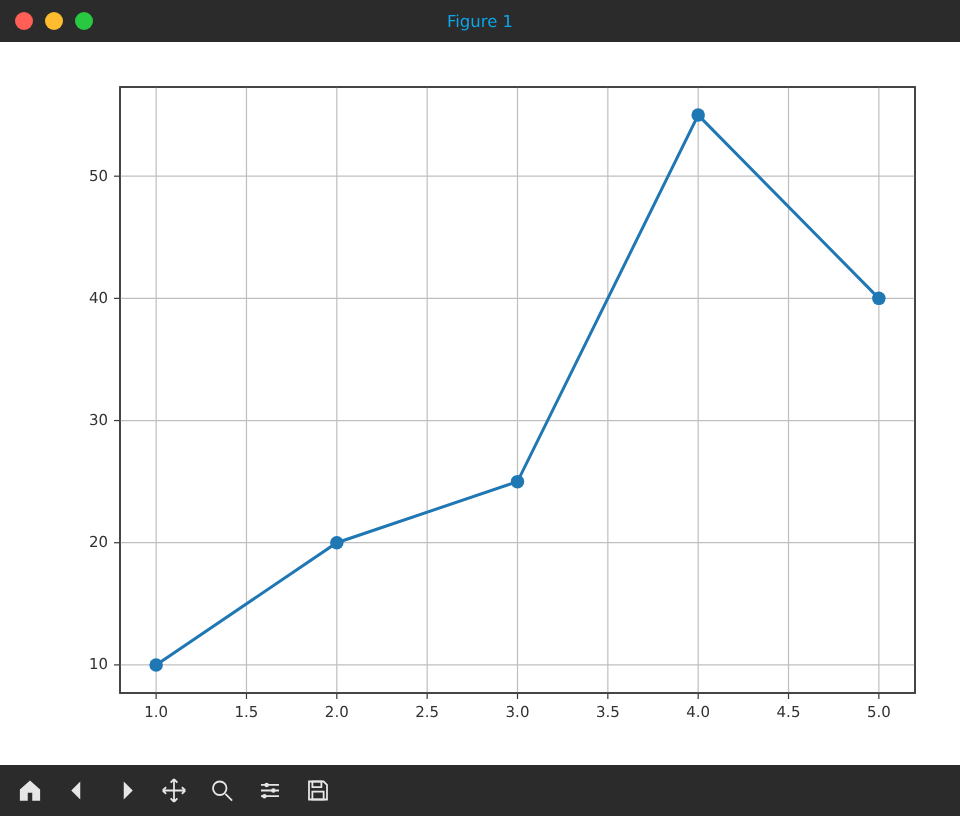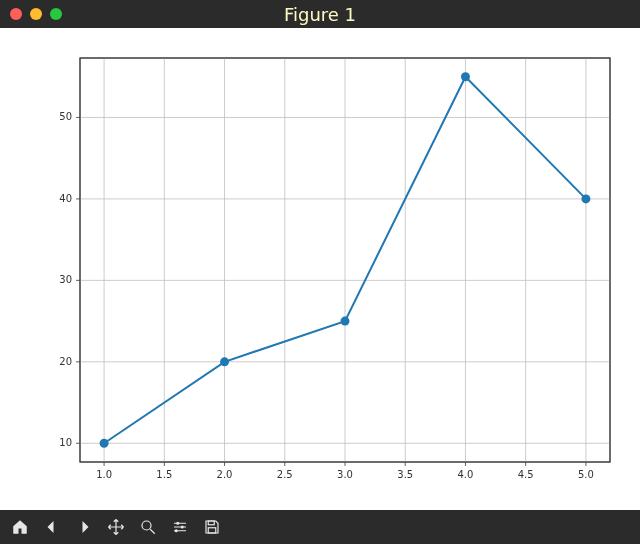--- a/index.html
+++ b/index.html
@@ -3,21 +3,21 @@
 <meta charset="utf-8">
 <style>
   html,body{margin:0;padding:0;width:640px;height:544px;background:#fff;font-family:"DejaVu Sans","Helvetica Neue",Arial,sans-serif;overflow:hidden;}
   .window{width:640px;height:544px;display:flex;flex-direction:column;background:#fff;}
   .titlebar{height:28px;background:#2b2b2b;display:flex;align-items:center;position:relative;}
   .traffic{position:absolute;left:10px;top:8px;display:flex;gap:8px;}
   .tl{width:12px;height:12px;border-radius:50%;}
   .tl.red{background:#ff5f57;}
   .tl.yellow{background:#febc2e;}
   .tl.green{background:#28c840;}
-  .title{margin:15px auto;color:#fef9c3;font-size:18px;font-weight:500;}
+  .title{margin:15px auto;color:#0ea5e9;font-size:11px;font-weight:500;}
   .plot-area{flex:1;background:#fff;position:relative;}
   svg.chart{position:absolute;inset:0;}
   .toolbar{height:34px;background:#2b2b2b;display:flex;align-items:center;padding:0 4px;gap:0;}
   .tbtn{width:32px;height:30px;display:flex;align-items:center;justify-content:center;color:#e6e6e6;cursor:pointer;}
   .tbtn svg{width:18px;height:18px;stroke:#e6e6e6;fill:none;stroke-width:1.6;}
   .tbtn svg .fillw{fill:#e6e6e6;stroke:none;}
 </style>
 </head>
 <body>
 

